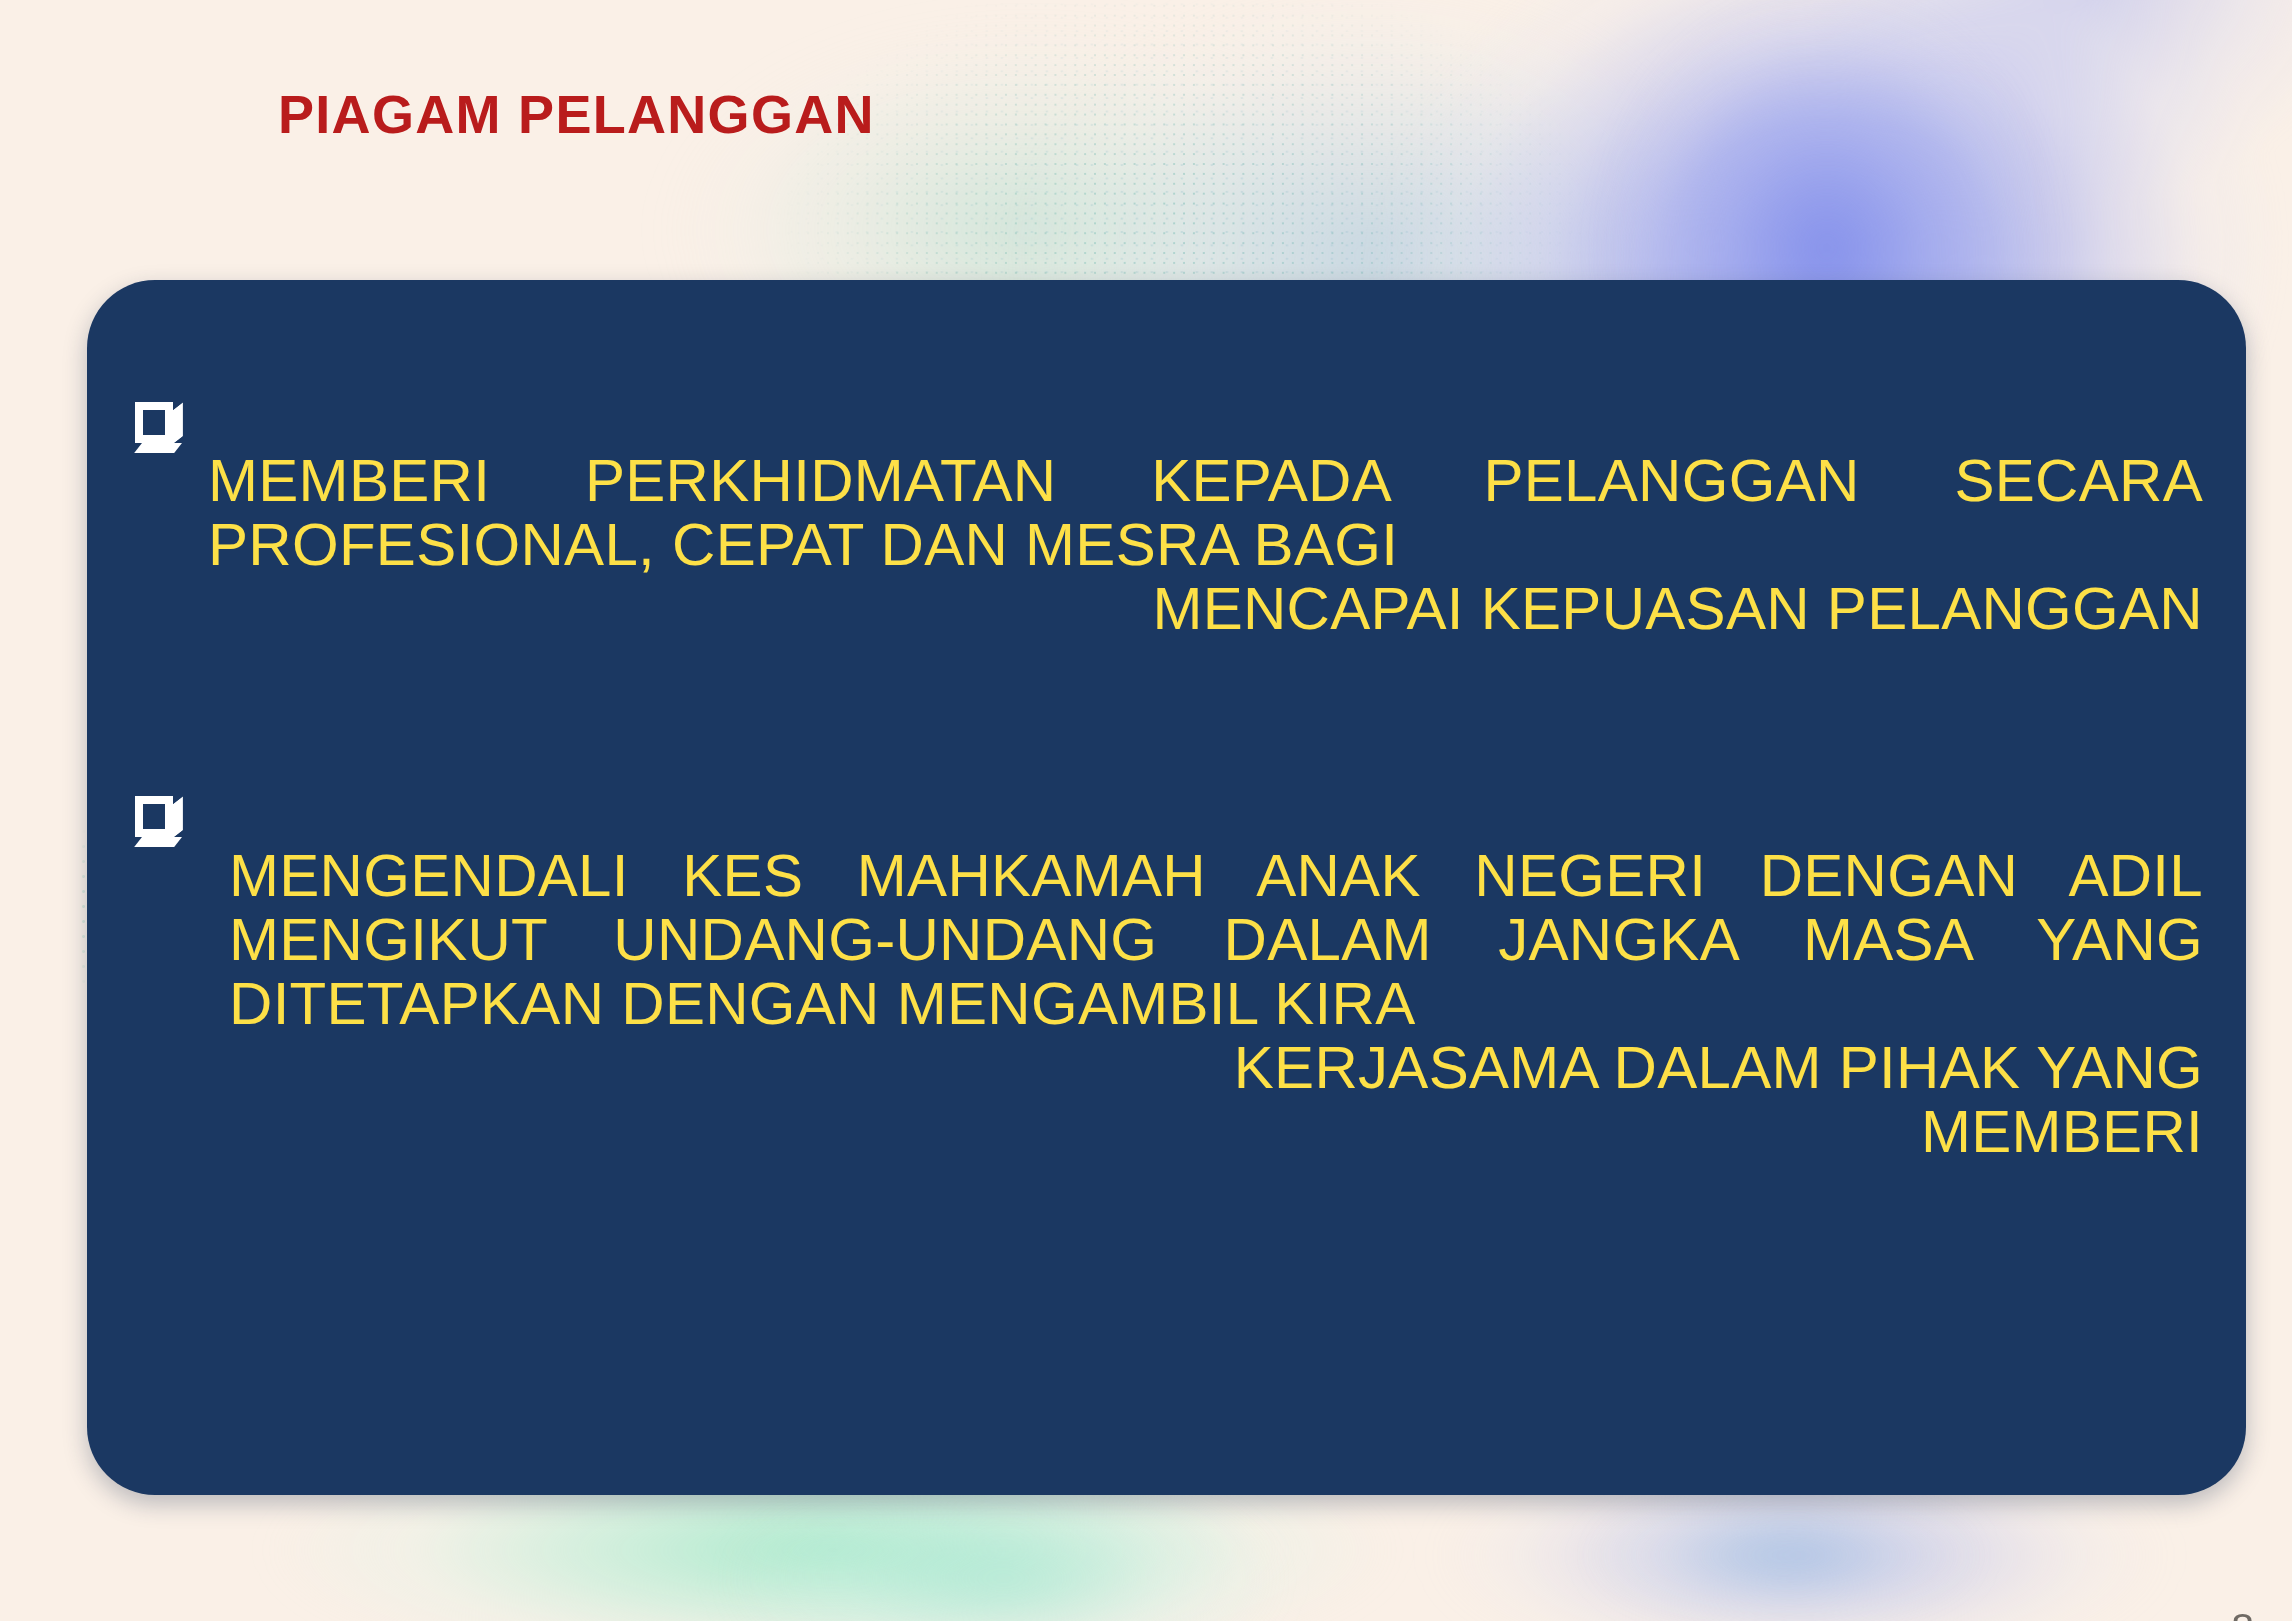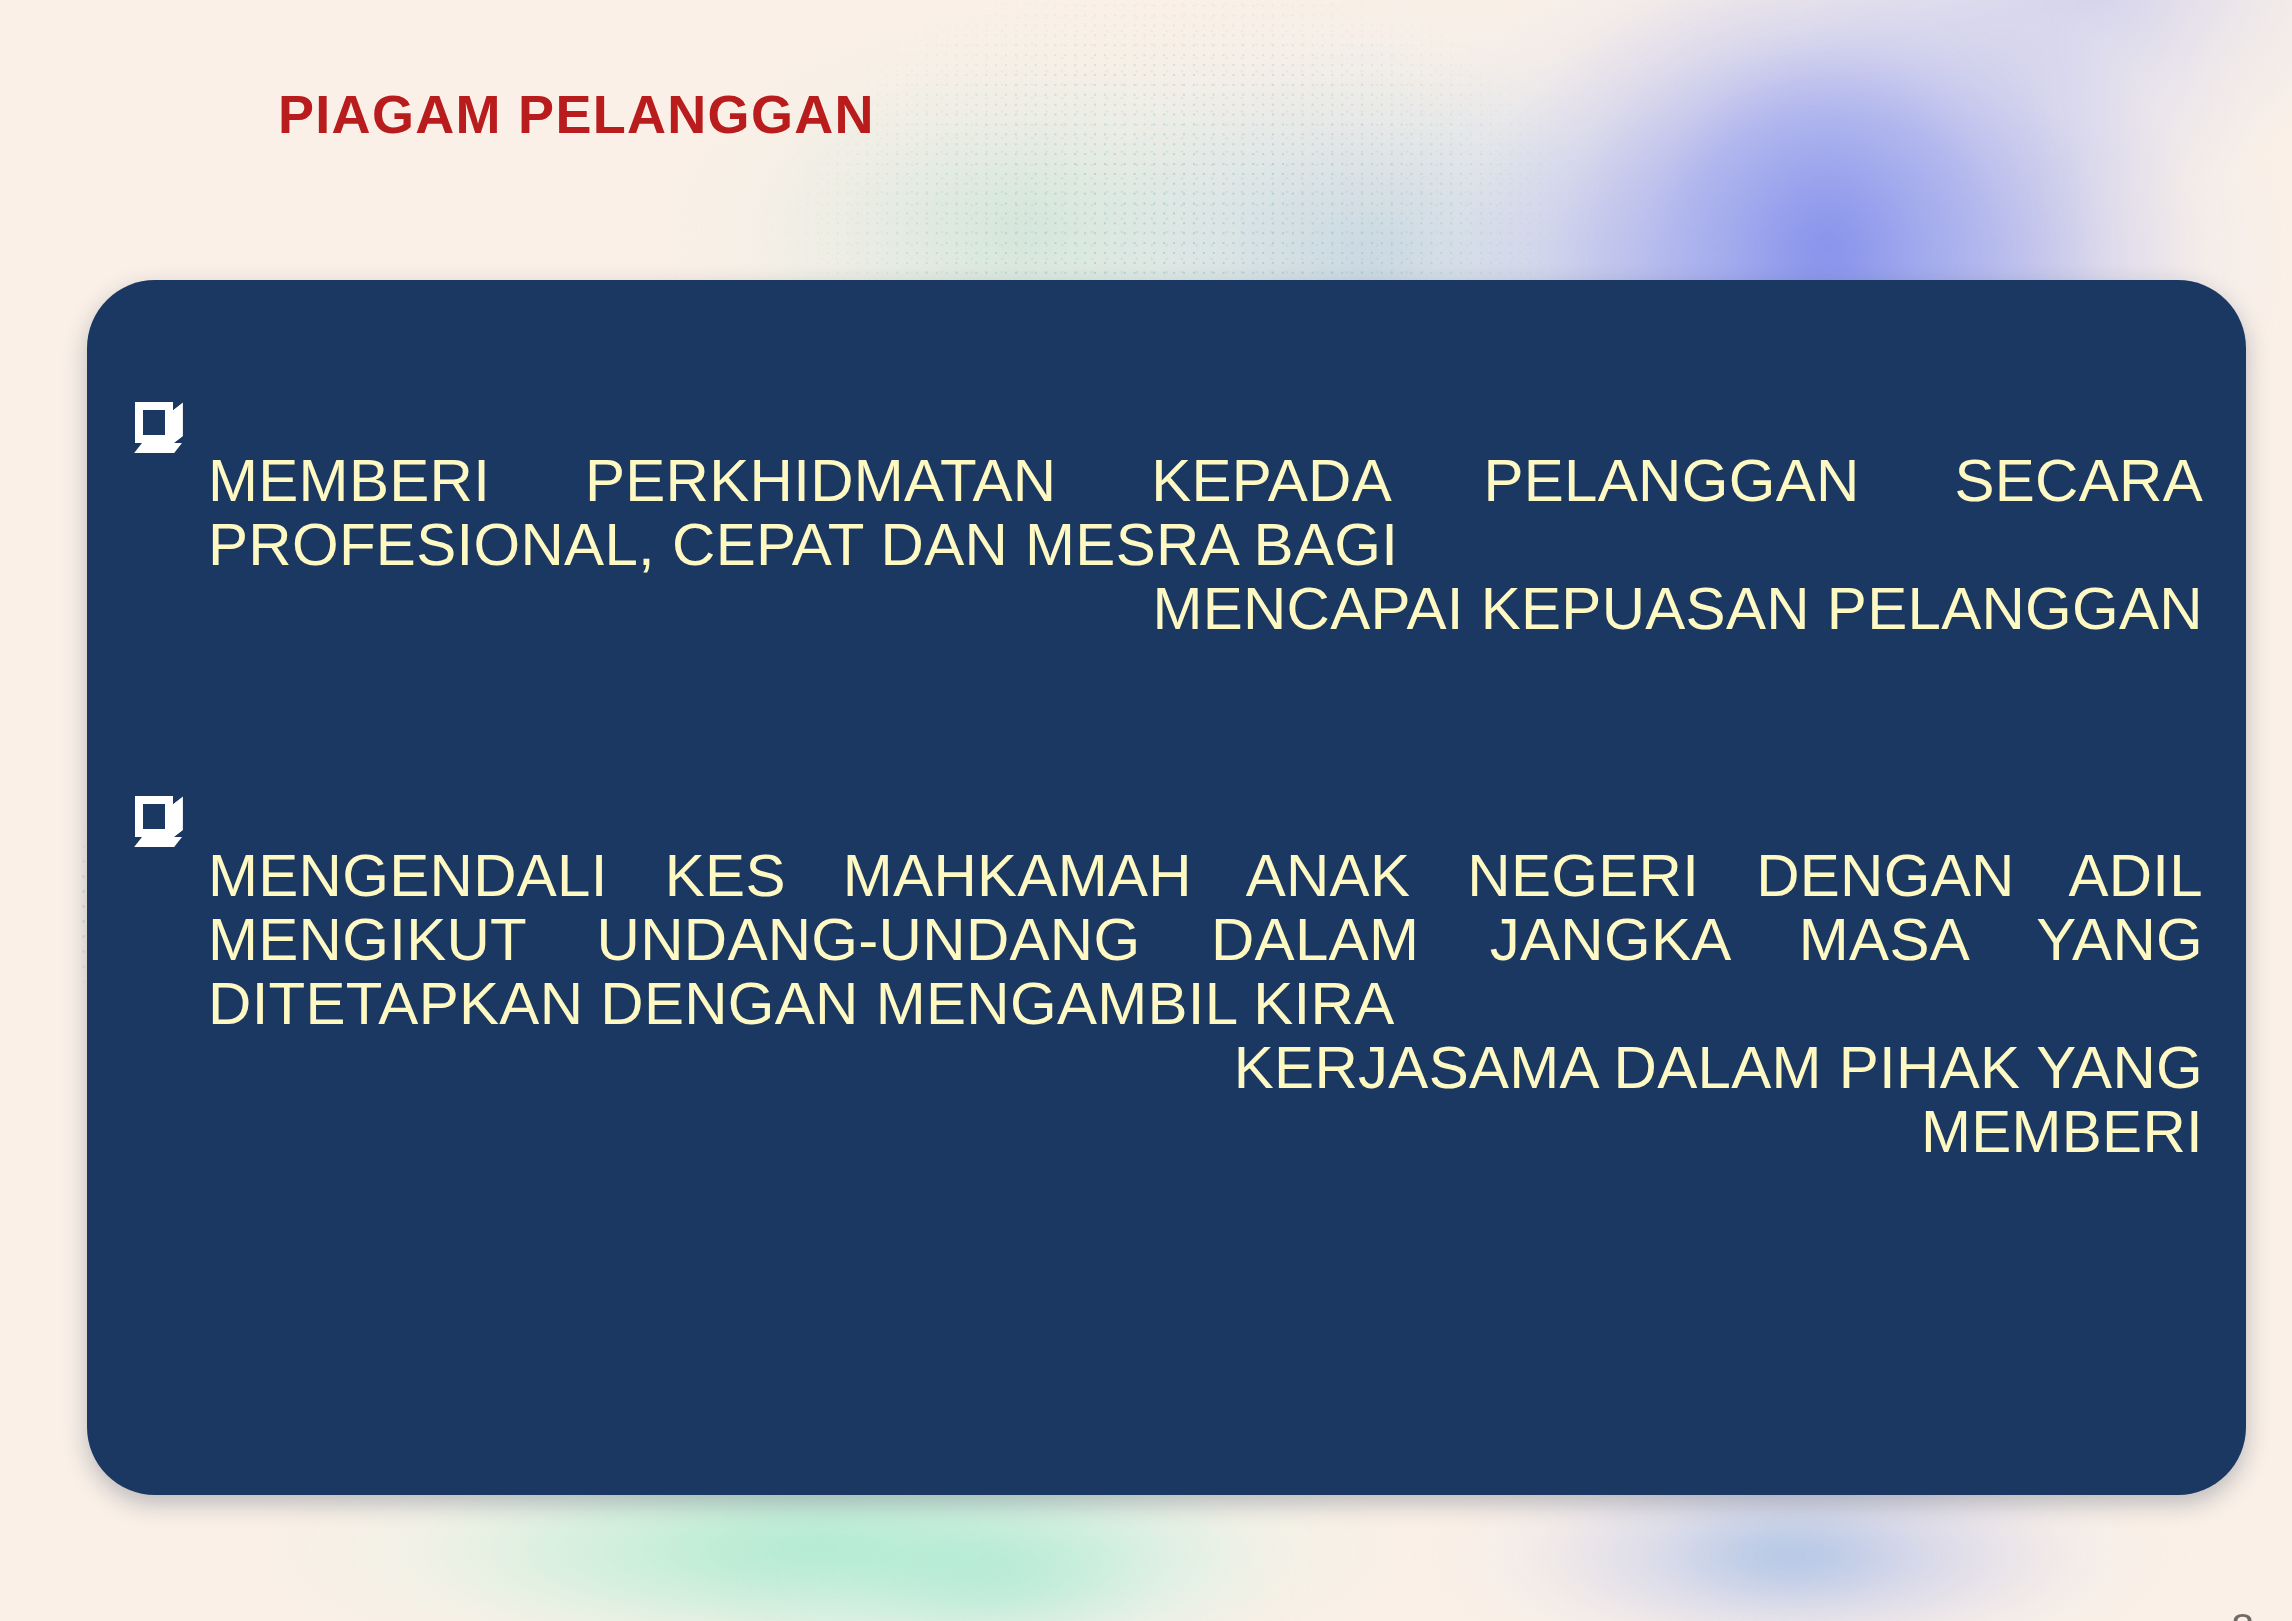--- a/index.html
+++ b/index.html
@@ -183,20 +183,21 @@
   }
 
   .bullet-row {
     display: flex;
     align-items: flex-start;
     margin-bottom: 82px;
   }
 
   .bullet-row:last-child {
     margin-bottom: 0;
+    gap: 21px;
   }
 
   .bullet-marker {
     flex: 0 0 auto;
     width: 73px;
     margin-top: 12.5px;
     font-size: 0;
     line-height: 0;
   }
 
@@ -233,21 +234,21 @@
     top: 41px;
     width: 40px;
     height: 9.9px;
     background: #ffffff;
     transform: skewX(-38deg);
     transform-origin: left top;
   }
 
   .bullet-text {
     flex: 1 1 auto;
-    color: #fef9c3;
+    color: #fde047;
     font-size: 60px;
     line-height: 1.07;
     letter-spacing: 0.3px;
     text-align: justify;
     text-justify: inter-word;
     font-weight: 400;
   }
 
   
   .bullet-text .last {

